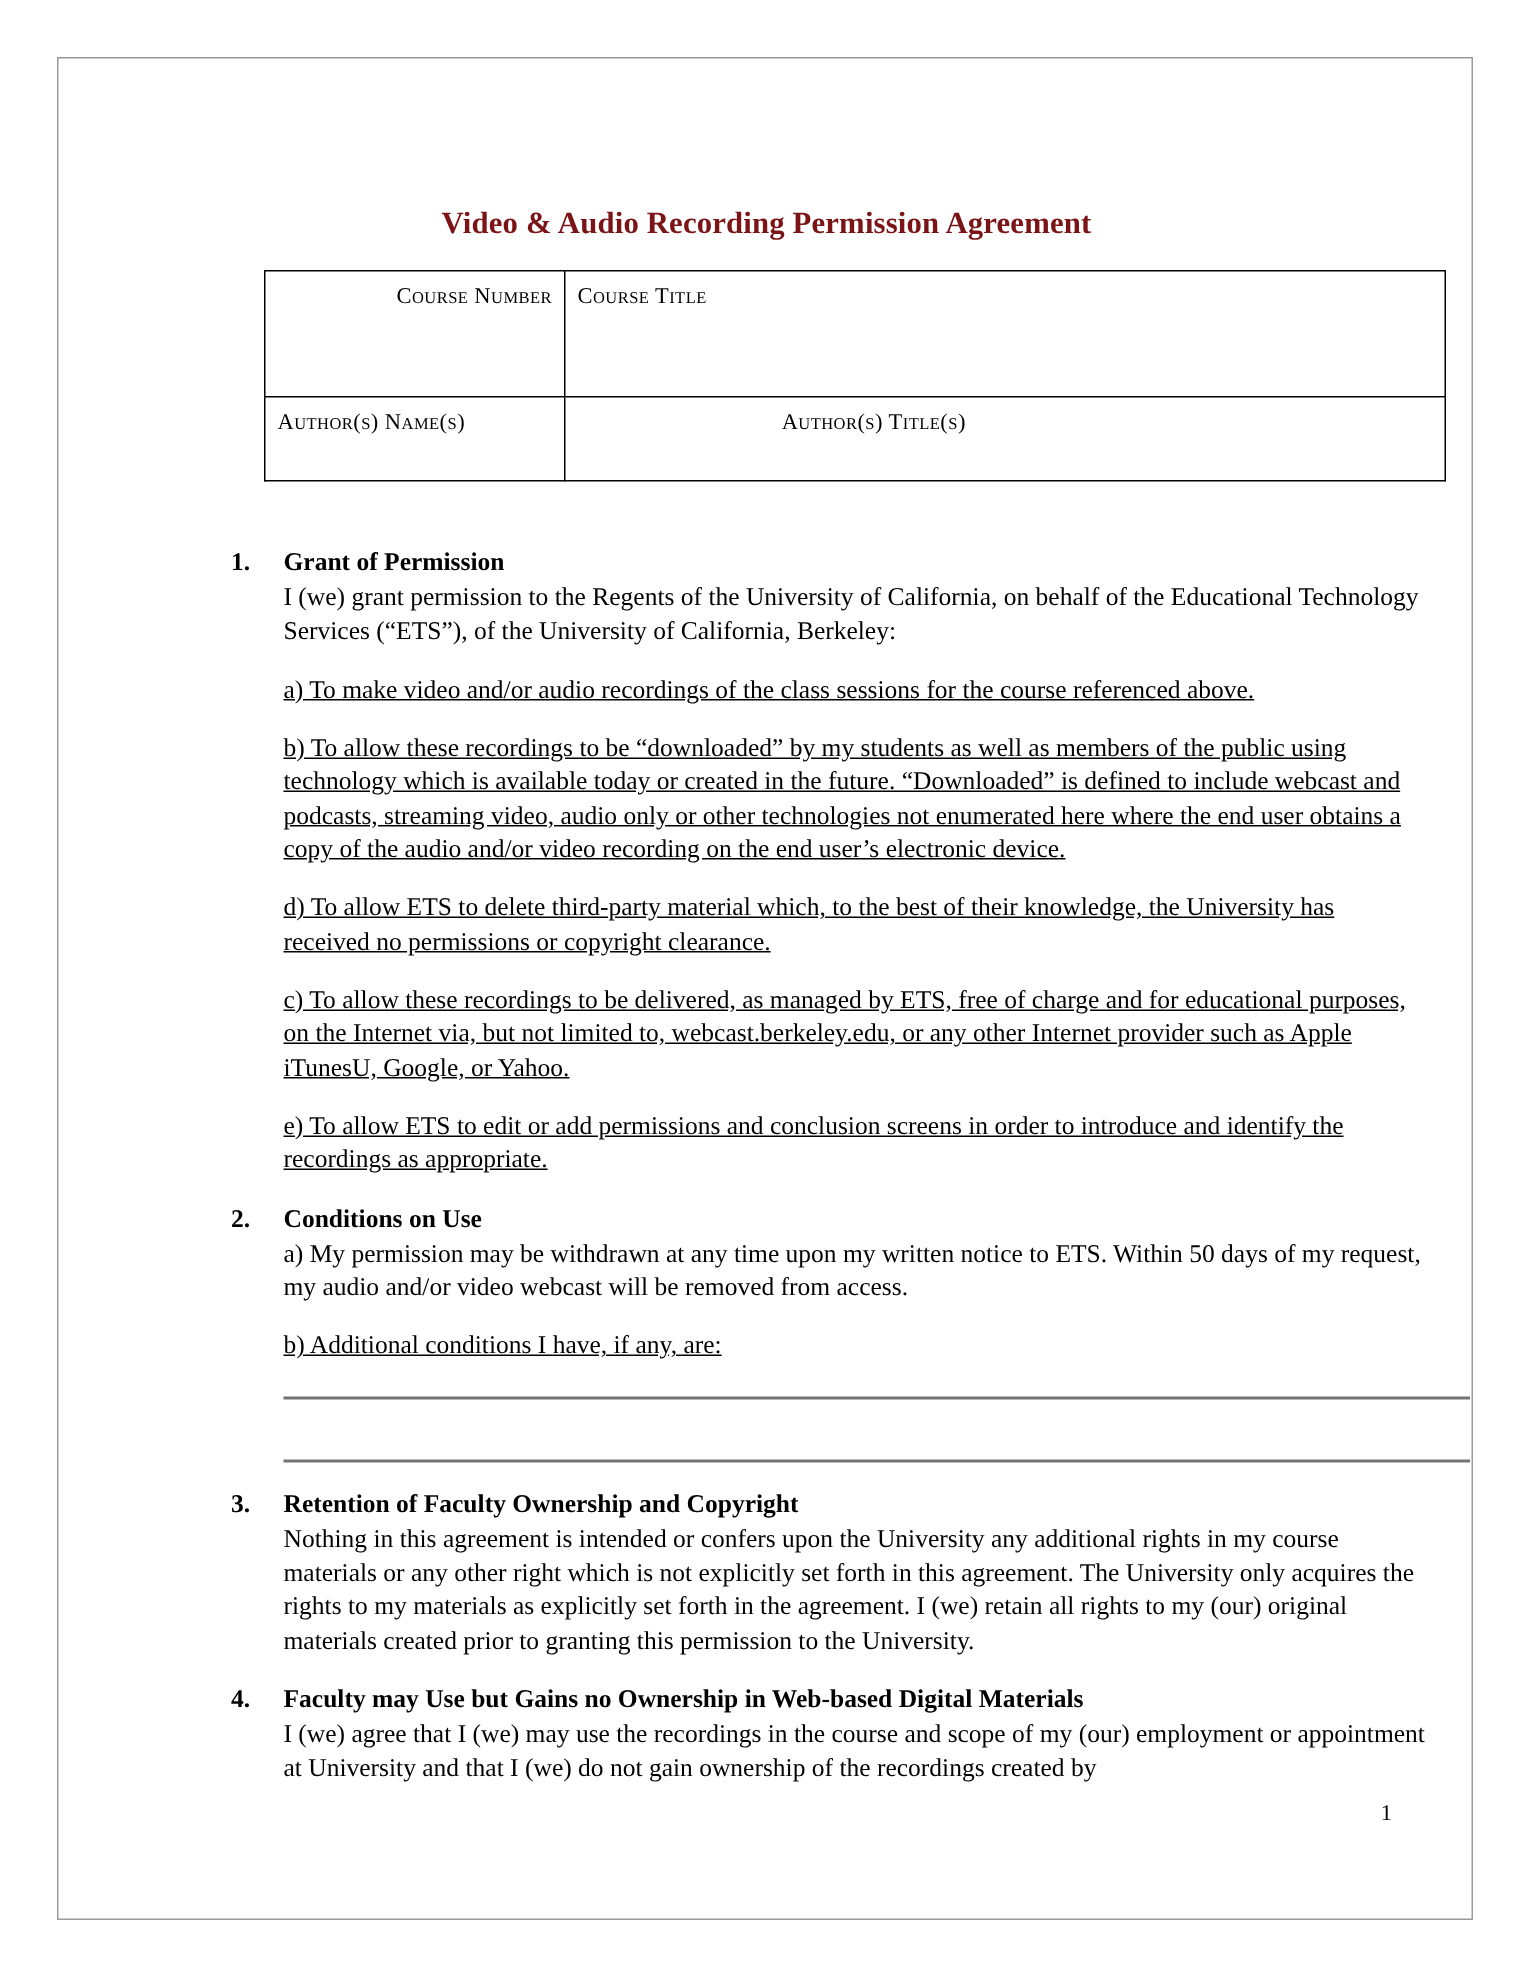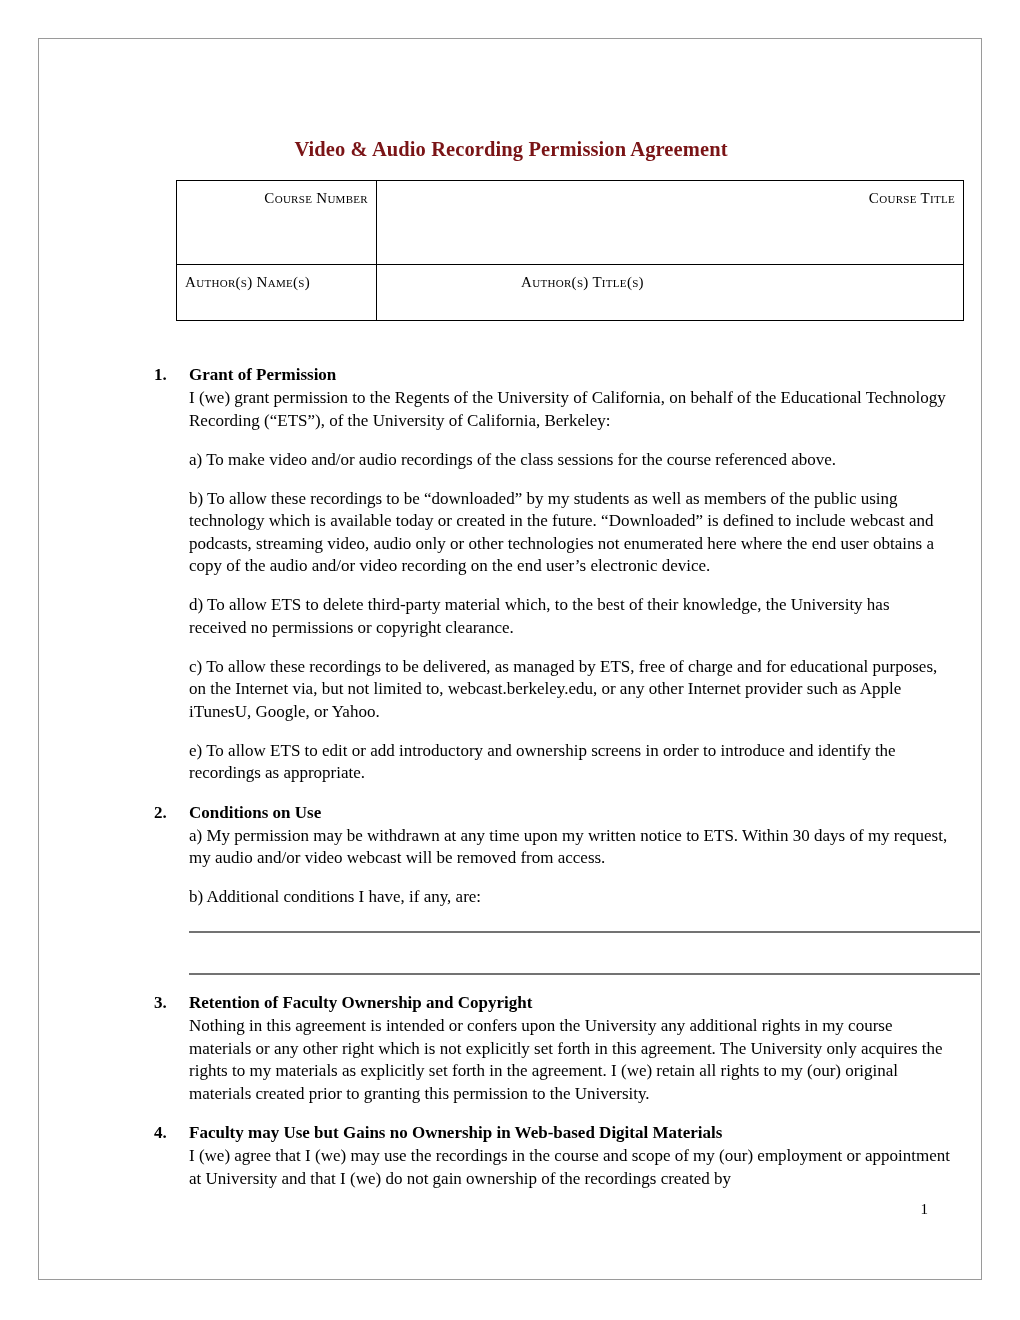--- a/index.html
+++ b/index.html
@@ -71,21 +71,20 @@
     line-height: 1.38;
   }
   td.cell-course-number {
     width: 183px;
     height: 76px;
     text-align: right;
   }
   td.cell-course-title {
     width: 570px;
     height: 76px;
-    text-align: right;
   }
   td.cell-author-names {
     width: 310px;
     height: 48px;
     text-align: left;
   }
   td.cell-author-titles {
     width: 443px;
     height: 48px;
     text-align: center;
@@ -124,20 +123,21 @@
 
   .para {
     font-size: 17px;
     line-height: 1.325;
     padding-left: 73px;
     margin: 0;
     text-align: left;
   }
   .para + .para {
     margin-top: 16.5px;
+    text-decoration: underline;
   }
   .section + .section {
     margin-top: 17px;
   }
   .para-tight {
     margin-top: 0;
   }
 
   
   .rule-area {
@@ -194,34 +194,34 @@
       </tbody>
     </table>
 
     <div class="body-block">
 
       <div class="section">
         <div class="section-head">
           <span class="section-num">1.</span>
           <span>Grant of Permission</span>
         </div>
-        <p class="para para-tight">I (we) grant permission to the Regents of the University of California, on behalf of the Educational Technology Recording (“ETS”), of the University of California, Berkeley:</p>
+        <p class="para para-tight">I (we) grant permission to the Regents of the University of California, on behalf of the Educational Technology Services (“ETS”), of the University of California, Berkeley:</p>
         <p class="para">a) To make video and/or audio recordings of the class sessions for the course referenced above.</p>
         <p class="para">b) To allow these recordings to be “downloaded” by my students as well as members of the public using technology which is available today or created in the future.  “Downloaded” is defined to include webcast and podcasts, streaming video, audio only or other technologies not enumerated here where the end user obtains a copy of the audio and/or video recording on the end user’s electronic device.</p>
         <p class="para">d) To allow ETS to delete third-party material which, to the best of their knowledge, the University has received no permissions or copyright clearance.</p>
         <p class="para">c) To allow these recordings to be delivered, as managed by ETS, free of charge and for educational purposes, on the Internet via, but not limited to, webcast.berkeley.edu, or any other Internet provider such as Apple iTunesU, Google, or Yahoo.</p>
-        <p class="para">e) To allow ETS to edit or add introductory and ownership screens in order to introduce and identify the recordings as appropriate.</p>
+        <p class="para">e) To allow ETS to edit or add permissions and conclusion screens in order to introduce and identify the recordings as appropriate.</p>
       </div>
 
       <div class="section">
         <div class="section-head">
           <span class="section-num">2.</span>
           <span>Conditions on Use</span>
         </div>
-        <p class="para para-tight">a) My permission may be withdrawn at any time upon my written notice to ETS. Within 30 days of my request, my audio and/or video webcast will be removed from access.</p>
+        <p class="para para-tight">a) My permission may be withdrawn at any time upon my written notice to ETS. Within 50 days of my request, my audio and/or video webcast will be removed from access.</p>
         <p class="para">b) Additional conditions I have, if any, are:</p>
 
         <div class="rule-area">
           <div class="rule-line"></div>
           <div class="rule-line second"></div>
         </div>
       </div>
 
       <div class="section">
         <div class="section-head">

